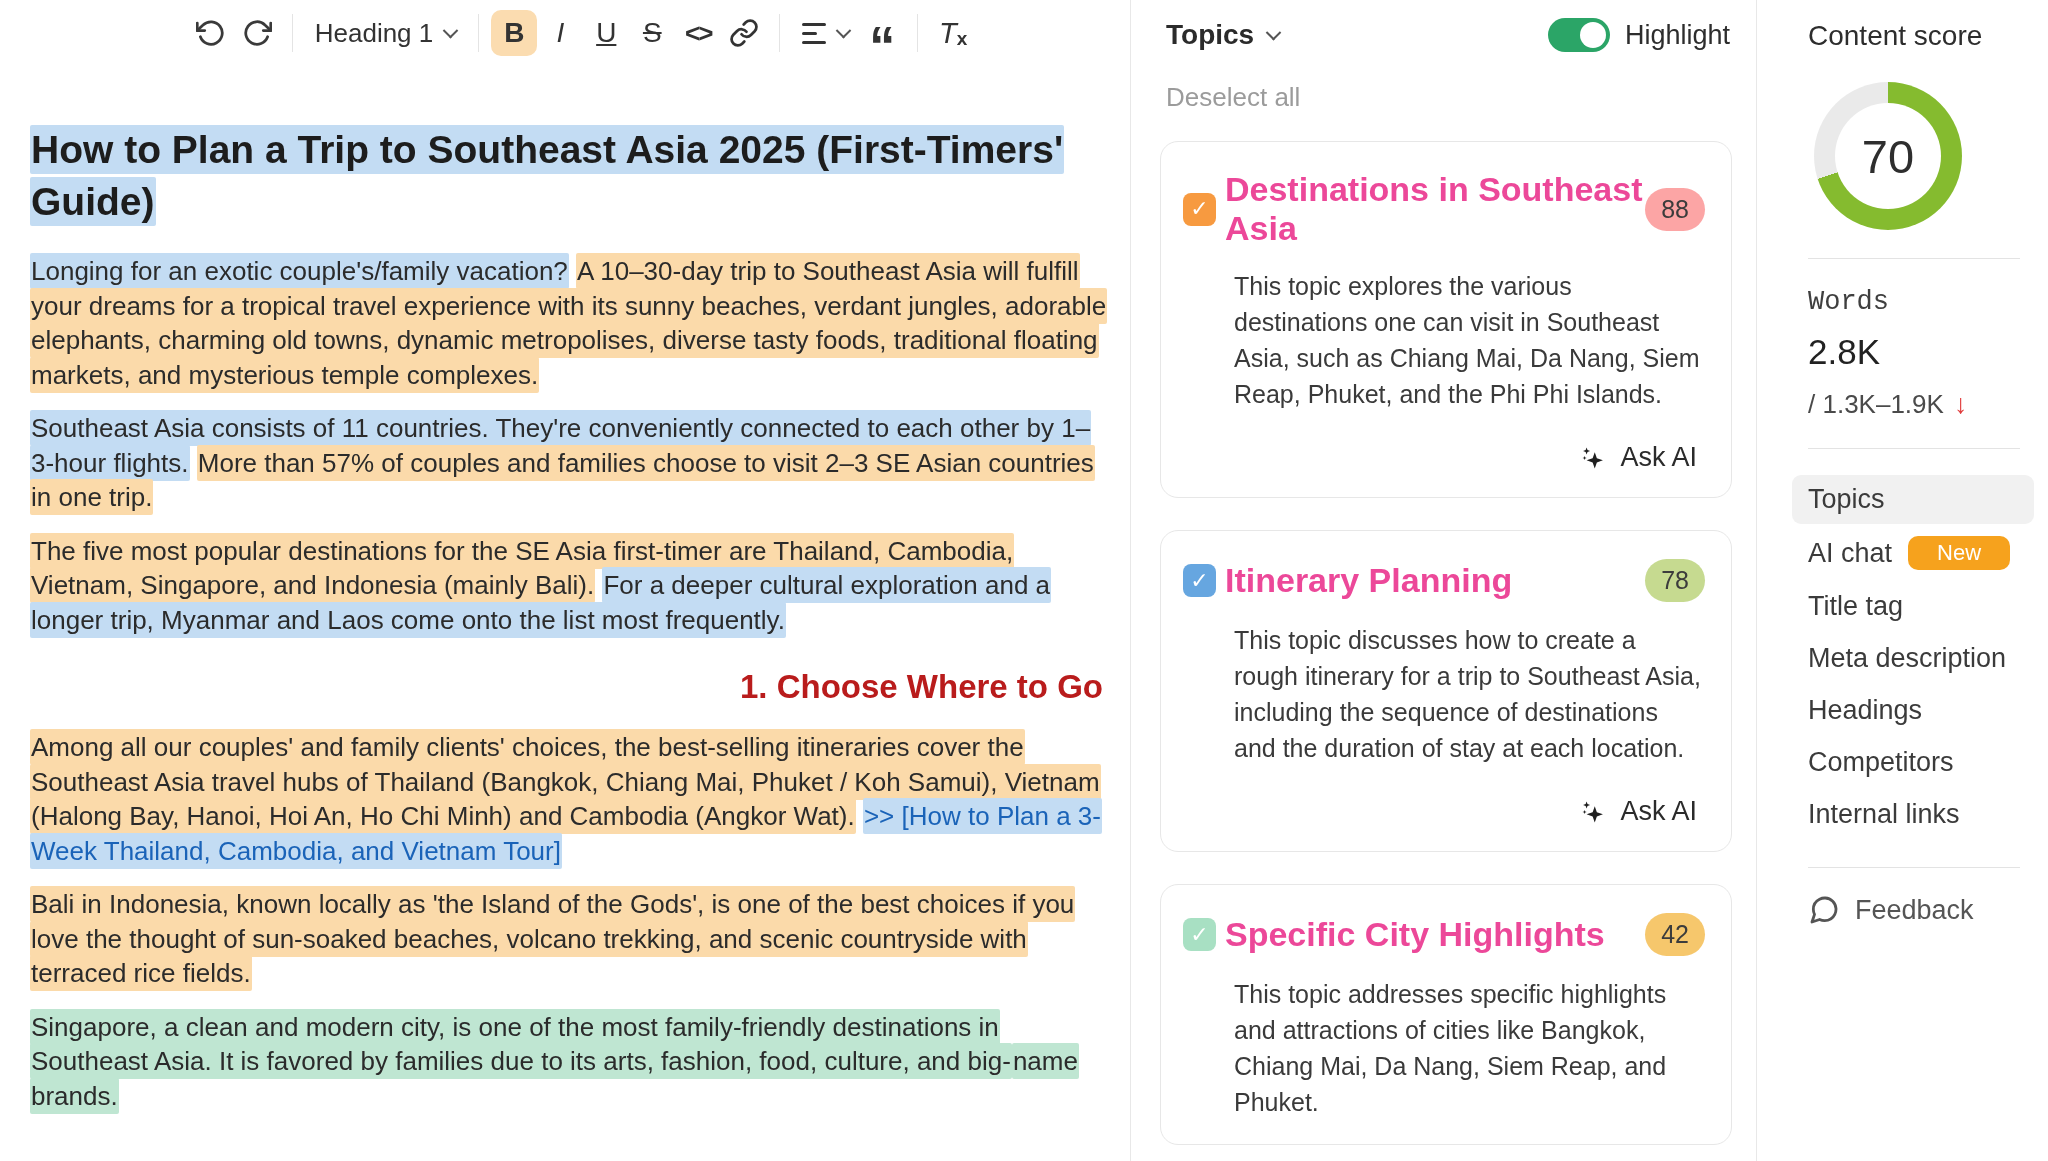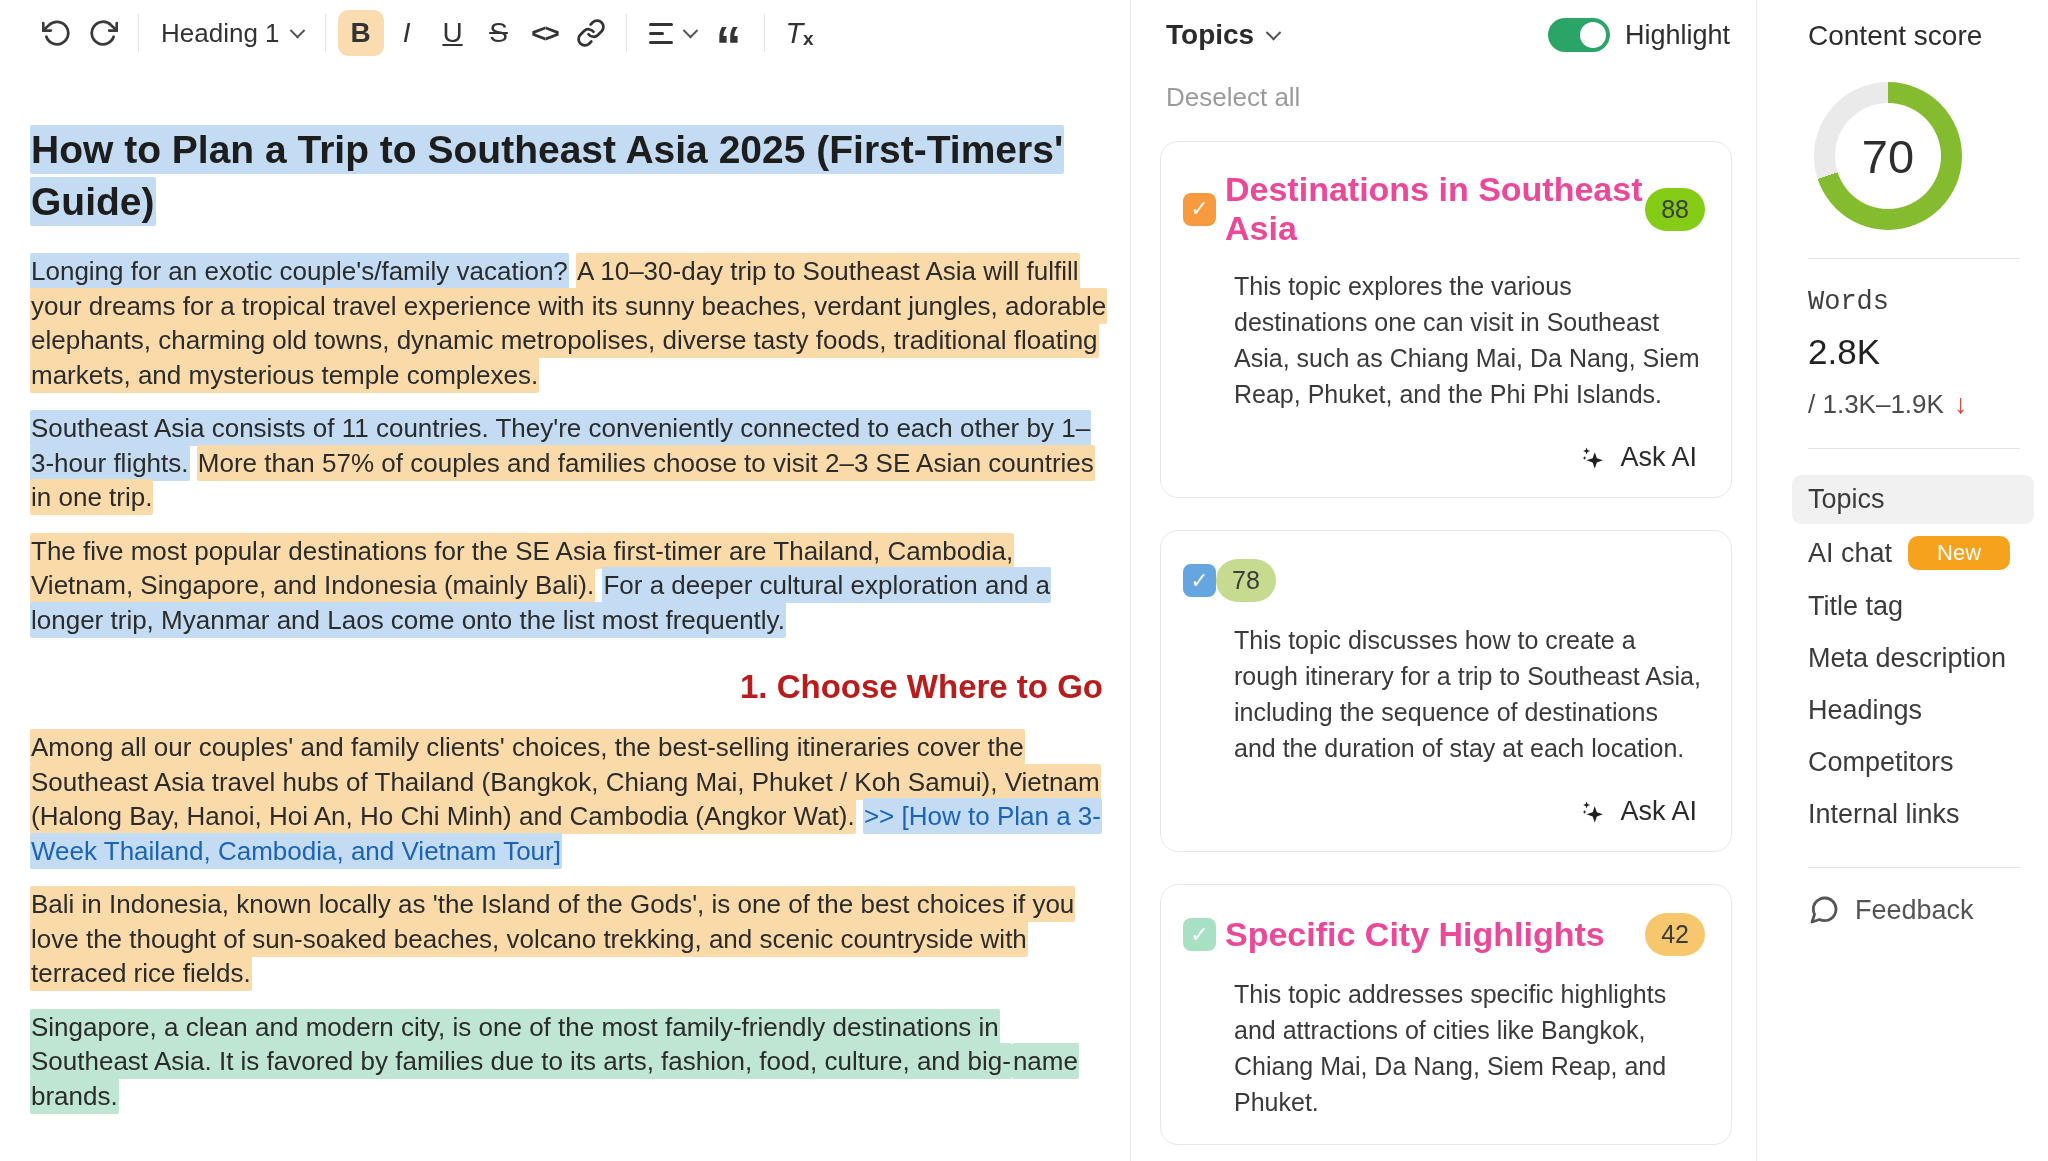--- a/index.html
+++ b/index.html
@@ -6,21 +6,21 @@
   html,body { background:#fff; }
   body { font-family:"Liberation Sans","DejaVu Sans",sans-serif; color:#2d2d2d; }
   .app { position:relative; width:2048px; height:1161px; overflow:hidden; background:#fff; }
 
   
   .editor-panel  { position:absolute; left:0; top:0; width:1131px; height:1161px; border-right:1px solid #E8E8E8; background:#fff; }
   .topics-panel  { position:absolute; left:1132px; top:0; width:625px; height:1161px; border-right:1px solid #E8E8E8; background:#fff; }
   .sidebar       { position:absolute; left:1758px; top:0; width:290px; height:1161px; background:#fff; padding:20px 20px 0 50px; }
 
   
-  .toolbar { height:66px; display:flex; align-items:center; padding:0 0 0 34px; }
+  .toolbar { height:66px; display:flex; align-items:center; padding:0 0 0 34px;justify-content:center; }
   .tb-btn { min-width:46px; height:46px; display:flex; align-items:center; justify-content:center;
             border-radius:10px; color:#333; cursor:pointer; font-size:27px; }
   .tb-btn.active { background:#FBDCB0; }
   .tb-sep { width:1px; height:38px; background:#E4E4E4; margin:0 12px; }
   .tb-dd { display:flex; align-items:center; gap:12px; padding:0 10px; height:46px; cursor:pointer; }
   .tb-dd-label { font-size:26px; color:#333; }
   .chev { width:11px; height:11px; border-right:2.4px solid #555; border-bottom:2.4px solid #555;
           transform:rotate(45deg) translate(-2px,-2px); display:inline-block; }
   .bold-glyph { font-weight:700; font-size:28px; }
   .italic-glyph { font-style:italic; font-size:28px; font-weight:500;}
@@ -190,38 +190,39 @@
     </div>
 
     <div class="deselect">Deselect all</div>
 
     <div class="cards">
 
       <div class="card">
         <div class="card-head">
           <span class="checkbox" style="background-color: rgb(247, 154, 64);">✓</span>
           <span class="card-title">Destinations in Southeast Asia</span>
-          <span class="badge" style="background-color: #84cc16;">88</span>
+          <span class="badge" style="background-color: #fca5a5;">88</span>
         </div>
         <div class="card-desc">This topic explores the various destinations one can visit in Southeast Asia, such as Chiang Mai, Da Nang, Siem Reap, Phuket, and the Phi Phi Islands.</div>
         <div class="ask-ai">
           <span>
             <svg width="28" height="28" viewBox="0 0 24 24" fill="#1f1f1f">
                 <path d="M13.5 7 L15.3 12.2 L20.5 14 L15.3 15.8 L13.5 21 L11.7 15.8 L6.5 14 L11.7 12.2 Z"></path>
                 <path d="M6.5 3 L7.3 5.2 L9.5 6 L7.3 6.8 L6.5 9 L5.7 6.8 L3.5 6 L5.7 5.2 Z"></path>
                 <path d="M4.8 10.2 L5.3 11.5 L6.6 12 L5.3 12.5 L4.8 13.8 L4.3 12.5 L3 12 L4.3 11.5 Z"></path>
               </svg>
           </span>
           <span>Ask AI</span>
         </div>
       </div>
 
       <div class="card">
         <div class="card-head">
           <span class="checkbox" style="background-color: rgb(102, 166, 224);">✓</span>
+          <span class="card-title">Itinerary Planning</span>
           <span class="badge" style="background-color: rgb(198, 218, 144);">78</span>
         </div>
         <div class="card-desc">This topic discusses how to create a rough itinerary for a trip to Southeast Asia, including the sequence of destinations and the duration of stay at each location.</div>
         <div class="ask-ai">
           <span>
             <svg width="28" height="28" viewBox="0 0 24 24" fill="#1f1f1f">
                 <path d="M13.5 7 L15.3 12.2 L20.5 14 L15.3 15.8 L13.5 21 L11.7 15.8 L6.5 14 L11.7 12.2 Z"></path>
                 <path d="M6.5 3 L7.3 5.2 L9.5 6 L7.3 6.8 L6.5 9 L5.7 6.8 L3.5 6 L5.7 5.2 Z"></path>
                 <path d="M4.8 10.2 L5.3 11.5 L6.6 12 L5.3 12.5 L4.8 13.8 L4.3 12.5 L3 12 L4.3 11.5 Z"></path>
               </svg>

